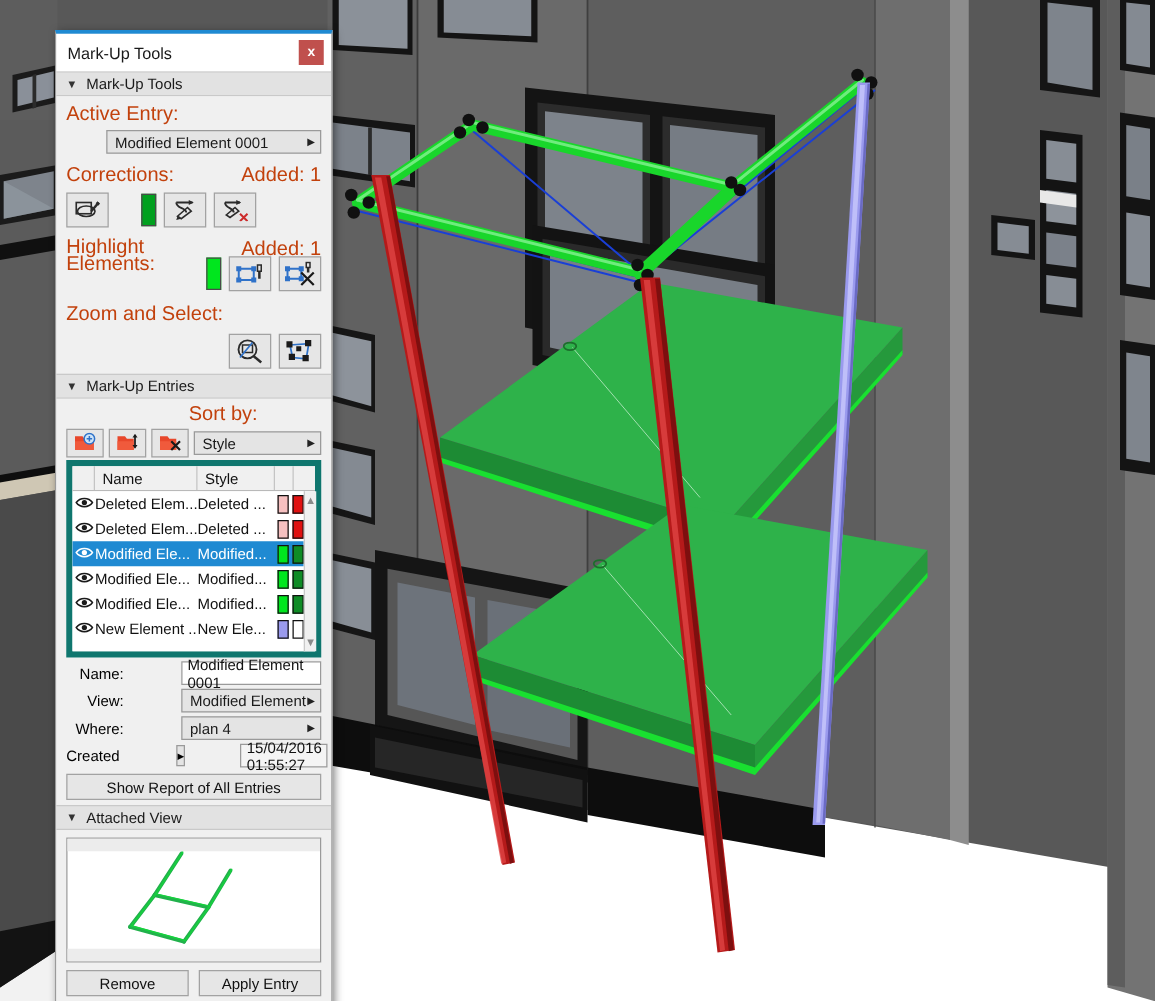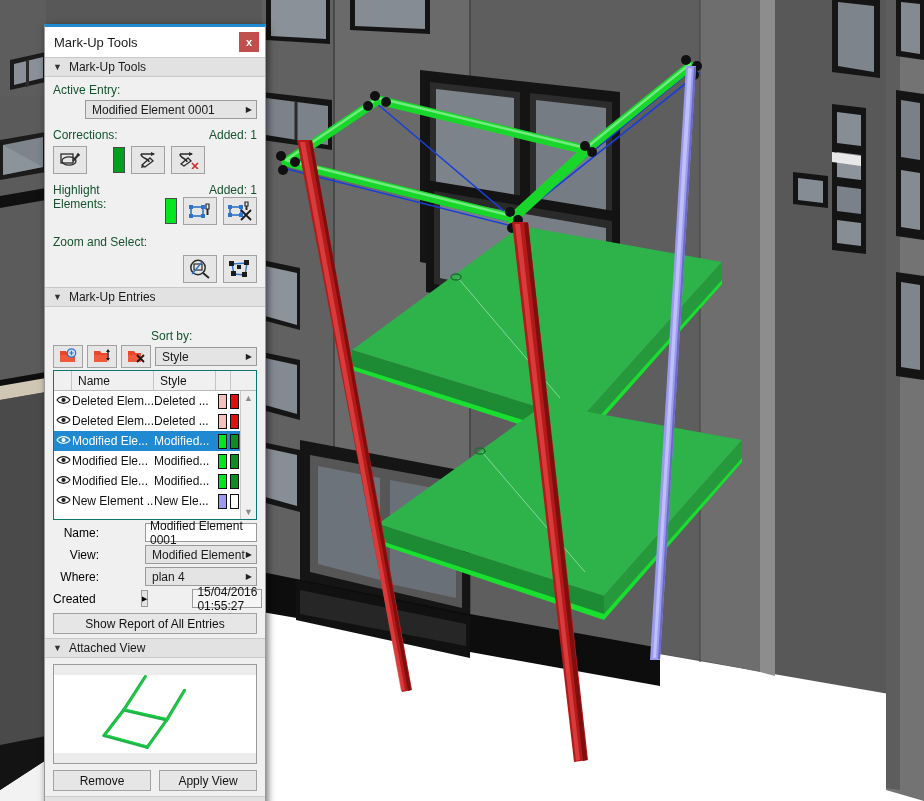--- a/index.html
+++ b/index.html
@@ -47,21 +47,21 @@
     border-top:1px solid #c9c9c9;
     border-bottom:1px solid #c9c9c9;
     height:20px; display:flex; align-items:center;
     padding-left:8px; font-size:12px; color:#1a1a1a;
     flex:0 0 auto;
   }
   .sectionhdr .tri { margin-right:7px; font-size:9px; color:#333; }
 
   .body { padding:6px 8px 4px 8px; background:#f0f0f0; }
 
-  .lbl { font-size:12px; color:#14532d; }
+  .lbl { font-size:16px; color:#c2410c; }
   .row { display:flex; align-items:center; }
 
   .combo {
     background:#e4e4e4; border:1px solid #9a9a9a;
     height:19px; display:flex; align-items:center;
     padding:0 4px 0 6px; font-size:12px; color:#1a1a1a;
     position:relative;
   }
   .combo .arr { margin-left:auto; font-size:8px; color:#222; }
   .textin {
@@ -74,21 +74,21 @@
     width:34px; height:28px; background:#e6e6e6;
     border:1px solid #a2a2a2;
     display:flex; align-items:center; justify-content:center;
     cursor:pointer;
   }
   .iconbtn.sm { width:30px; height:23px; }
 
   .swatch { width:12px; height:26px; border:1px solid #4a4a4a; }
 
   
-  .listwrap { background:#fff; border:1px solid #0f766e; margin-top:2px; }
+  .listwrap { background:#fff; border:5px solid #0f766e; margin-top:2px; }
   .listhdr {
     display:flex; height:20px; background:#f0f0f0;
     border-bottom:1px solid #b9b9b9; align-items:center;
     font-size:12px; color:#111;
   }
   .listhdr .c { border-right:1px solid #c4c4c4; height:100%;
     display:flex; align-items:center; padding-left:6px; }
   .listbody { position:relative; background:#fff; height:128px; display:flex; }
   .rows { flex:1; }
   .lrow { display:flex; align-items:center; height:20px; font-size:12px; color:#111; }
@@ -433,21 +433,21 @@
       </div>
     </div>
   </div>
 
   <div class="sectionhdr">
     <span class="tri">▼</span>
     <span>Mark-Up Entries</span>
   </div>
 
   <div class="body" style="padding-top:4px;">
-    <div class="lbl" style="margin-left:98px;margin-top:18px;">Sort by:</div>
+    <div class="lbl" style="margin-left:98px;">Sort by:</div>
     <div class="row" style="margin-top:2px; gap:4px;">
       <div class="iconbtn sm">
         <svg width="20" height="17" viewBox="0 0 20 17">
           <path d="M2,3 L8,3 L9.5,5 L17,5 L17,14 L2,14 Z" fill="#e8472b"></path>
           <path d="M2,7 L17,7 L17,14 L2,14 Z" fill="#f05a3c"></path>
           <circle cx="13.5" cy="5" r="4.2" fill="#cfe4f7" stroke="#2f72c9" stroke-width="1.2"></circle>
           <path d="M13.5,2.8 L13.5,7.2 M11.3,5 L15.7,5" stroke="#2f72c9" stroke-width="1.2"></path>
         </svg>
       </div>
       <div class="iconbtn sm">
@@ -618,21 +618,21 @@
             <path d="M69,45 L113,55"></path>
           <path d="M113,55 L93,83"></path>
             <path d="M93,83 L49,71"></path>
           <path d="M69,45 L91,11"></path>
             <path d="M113,55 L131,25"></path>
         </g>
       </svg>
     </div>
     <div class="row" style="margin-top:6px; gap:8px;">
       <div class="wbtn" style="flex:1;">Remove</div>
-      <div class="wbtn" style="flex:1;">Apply View</div>
+      <div class="wbtn" style="flex:1;">Apply Entry</div>
     </div>
   </div>
 
   <div class="spacer"></div>
 
   <div class="sectionhdr" style="border-bottom:none;">
     <span class="tri">▶</span>
     <span>Tag and Discussion</span>
   </div>
 </div>

